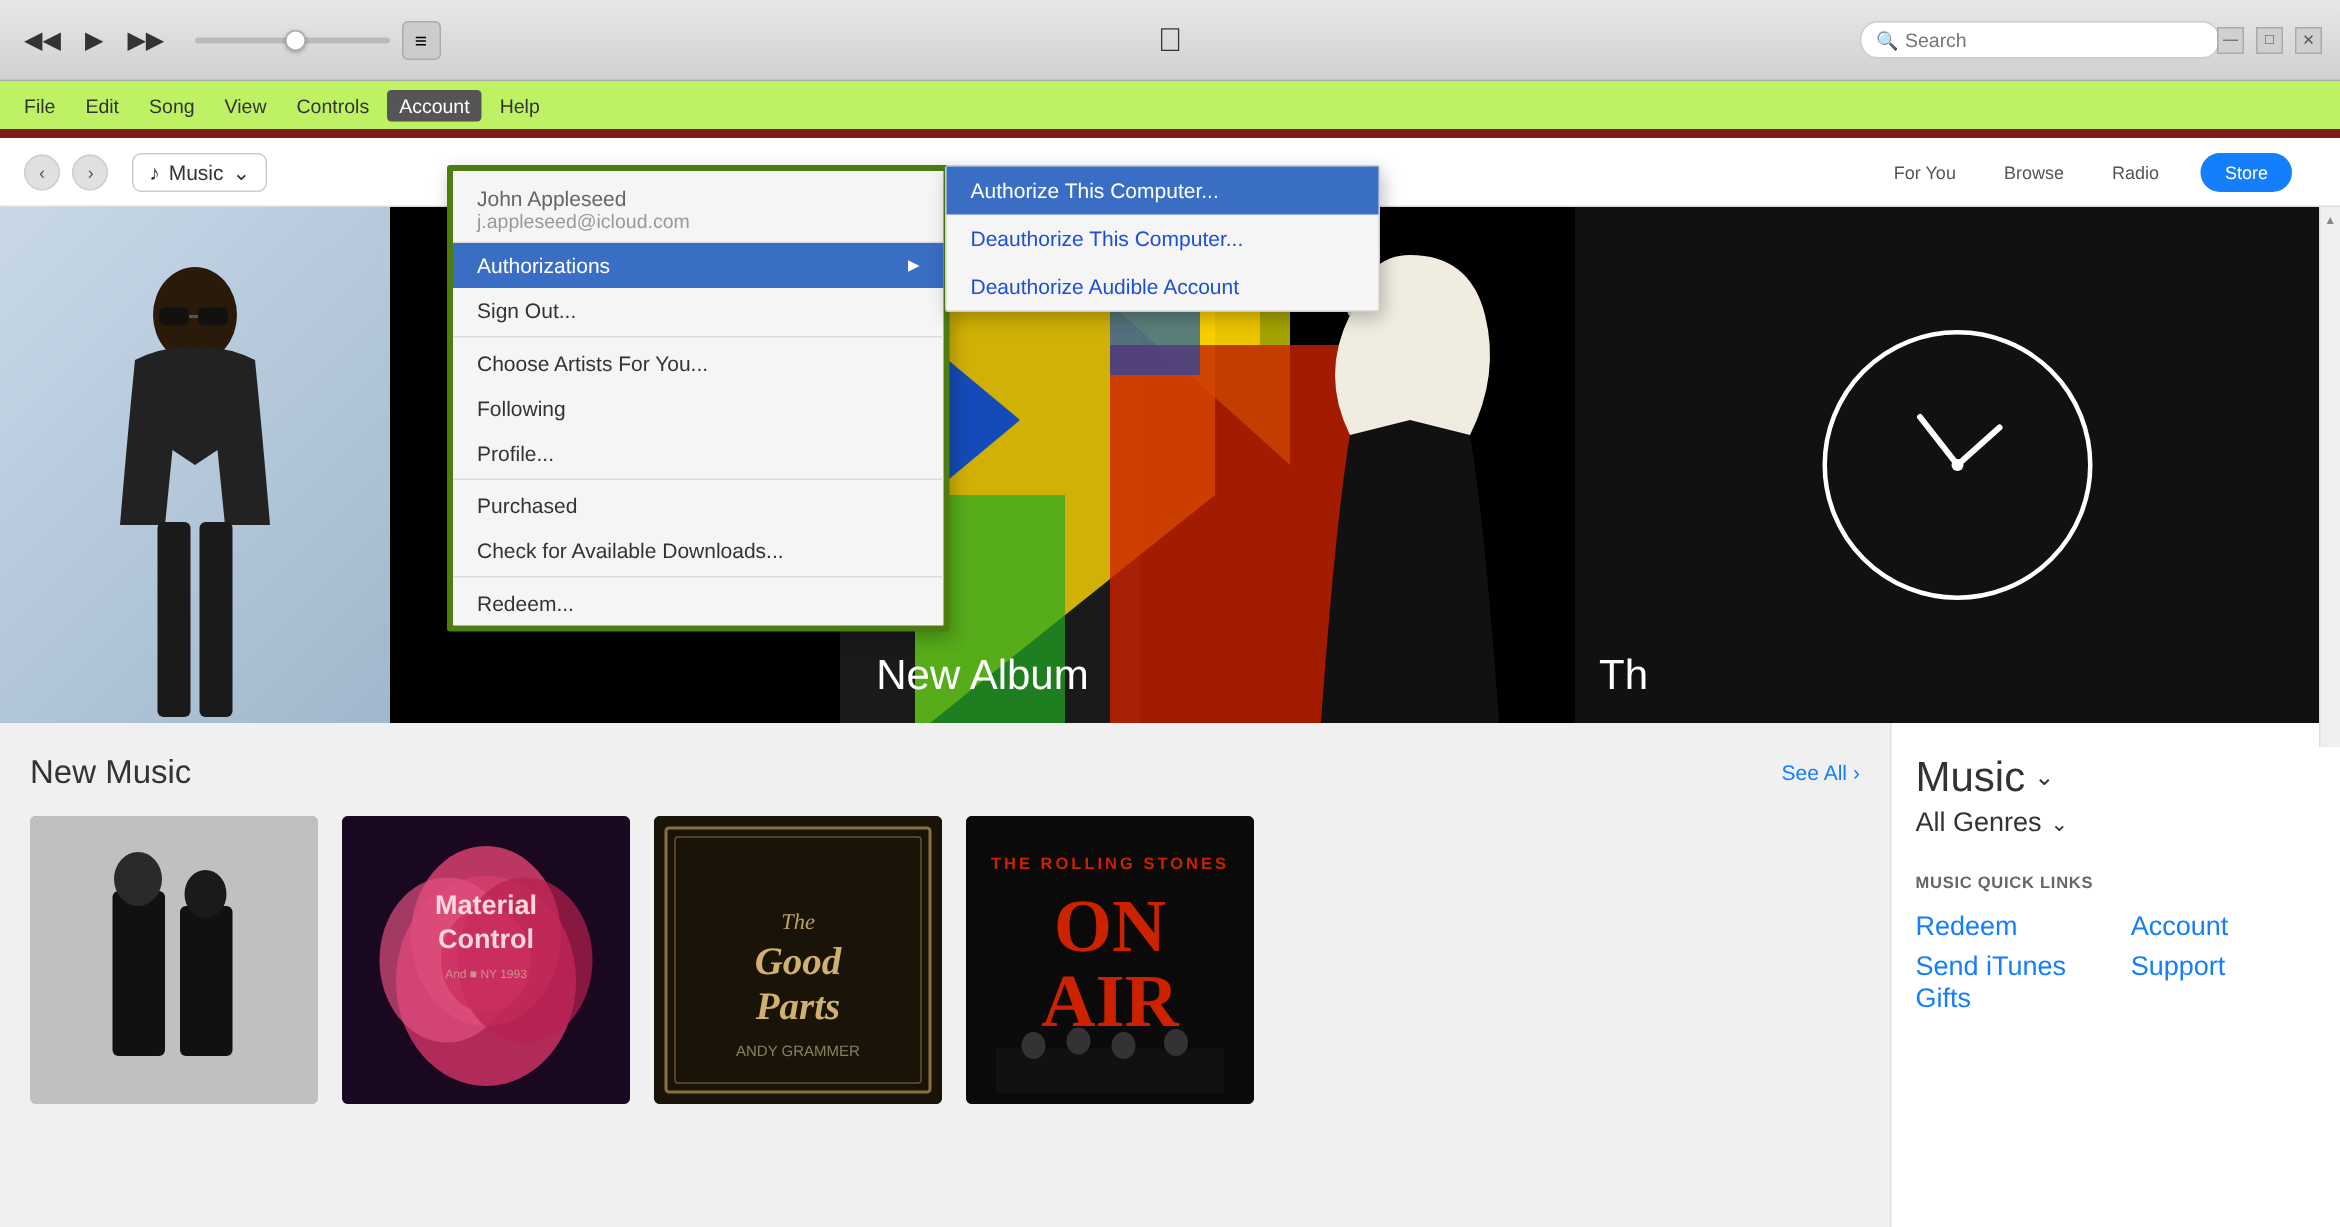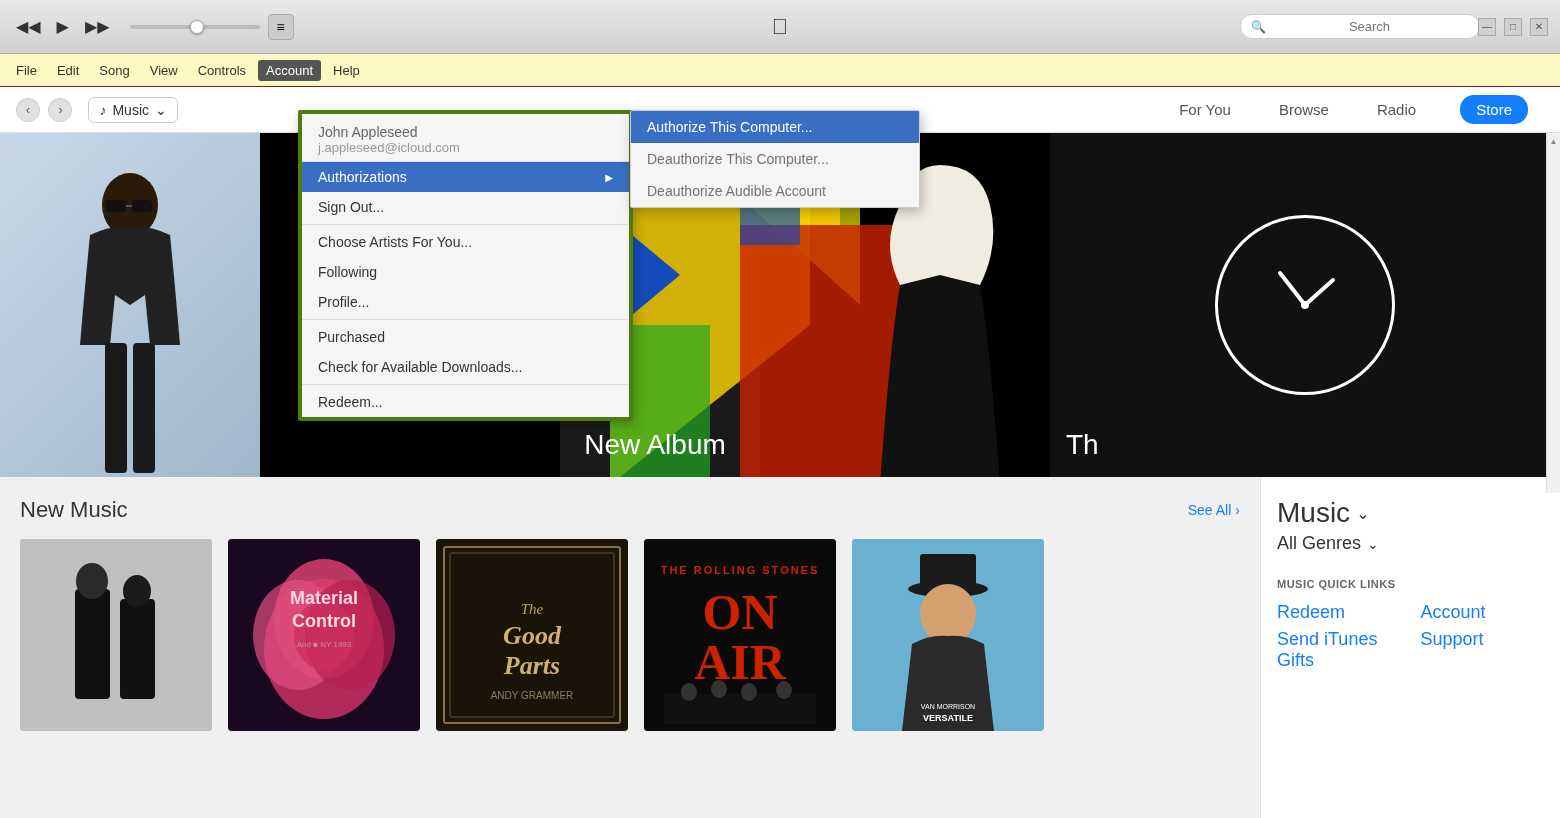--- a/index.html
+++ b/index.html
@@ -94,37 +94,36 @@
       padding: 4px 10px;
       width: 240px;
     }
     #search-box input {
       border: none;
       outline: none;
       font-size: 13px;
       color: #999;
       background: transparent;
       width: 100%;
-      text-align: center;
     }
     #list-view-btn {
       background: #ccc;
       border: 1px solid #aaa;
       border-radius: 4px;
       padding: 4px 8px;
       margin-right: 10px;
       cursor: pointer;
       font-size: 14px;
     }
 
     
     #menu-bar {
       height: 30px;
-      background: #fef9c3;
-      border-bottom: 1px solid #7f1d1d;
+      background: #bef264;
+      border-bottom: 6px solid #7f1d1d;
       display: flex;
       align-items: center;
       padding: 16px 8px;
       gap: 4px;
     }
     .menu-item {
       padding: 3px 8px;
       font-size: 13px;
       color: #333;
       cursor: pointer;
@@ -170,25 +169,24 @@
       margin-left: 8px;
     }
     #store-tabs {
       display: flex;
       align-items: center;
       gap: 24px;
       margin-left: auto;
       padding-right: 16px;
     }
     .store-tab {
-      font-size: 15px;
+      font-size: 12px;
       color: #555;
       cursor: pointer;
       padding: 6px 4px;
-      margin-left: 16px;
     }
     .store-tab.active-tab {
       background: #147EFB;
       color: white;
       border-radius: 14px;
       padding: 6px 16px;
     }
 
     
     #main-content {
@@ -410,21 +408,21 @@
       width: 290px;
       background: #f5f5f5;
       border: 1px solid #ccc;
       box-shadow: 2px 4px 12px rgba(0,0,0,0.25);
       z-index: 101;
       border-radius: 2px;
     }
     .submenu-item {
       padding: 8px 16px;
       font-size: 14px;
-      color: #737373;
+      color: #1d4ed8;
       cursor: pointer;
     }
     .submenu-item.highlighted {
       background: #3a6ec5;
       color: white;
     }
 
     
     #bottom-area {
       display: flex;
@@ -632,38 +630,20 @@
                   <rect x="20" y="155" width="152" height="30" fill="#111"></rect>
 
                   <ellipse cx="45" cy="153" rx="8" ry="9" fill="#333"></ellipse>
                   <ellipse cx="75" cy="150" rx="8" ry="9" fill="#333"></ellipse>
                   <ellipse cx="105" cy="153" rx="8" ry="9" fill="#333"></ellipse>
                   <ellipse cx="140" cy="151" rx="8" ry="9" fill="#333"></ellipse>
                 </svg>
               </div>
             </div>
 
-            <div class="album-card">
-              <div class="album-thumb" style="background:#87CEEB; overflow:hidden;">
-                <svg width="192" height="192" viewBox="0 0 192 192">
-                  <rect width="192" height="192" fill="#6ab0d0"></rect>
-
-                  <ellipse cx="96" cy="50" rx="40" ry="8" fill="#1a1a1a"></ellipse>
-
-                  <rect x="68" y="15" width="56" height="38" rx="3" fill="#1a1a1a"></rect>
-
-                  <ellipse cx="96" cy="75" rx="28" ry="30" fill="#d4a070"></ellipse>
-
-                  <path d="M60 105 Q55 150 50 192 L142 192 Q137 150 132 105 Q114 95 96 97 Q78 95 60 105Z" fill="#2a2a2a"></path>
-
-                  <text x="96" y="182" text-anchor="middle" fill="white" font-size="9" font-weight="bold" font-family="Arial">VERSATILE</text>
-                  <text x="96" y="170" text-anchor="middle" fill="white" font-size="7" font-family="Arial">VAN MORRISON</text>
-                </svg>
-              </div>
-            </div>
 
           </div>
         </div>
       </div>
 
       <div id="sidebar">
         <div id="sidebar-music-title">
           <span>Music</span>
           <span style="font-size:16px; color:#333;">⌄</span>
         </div>

